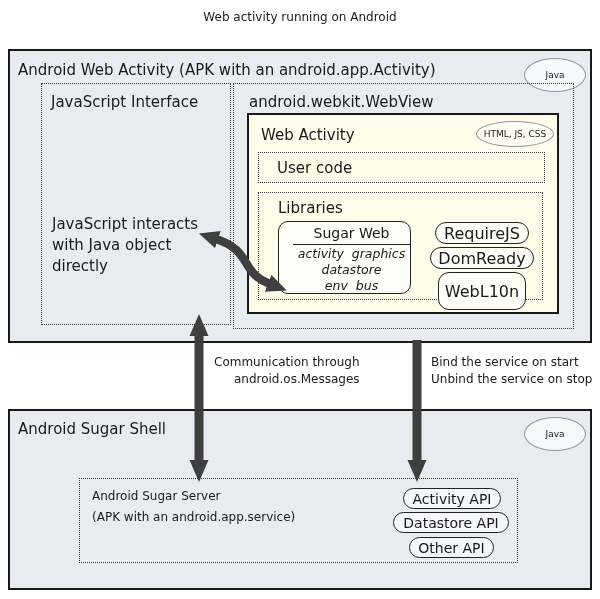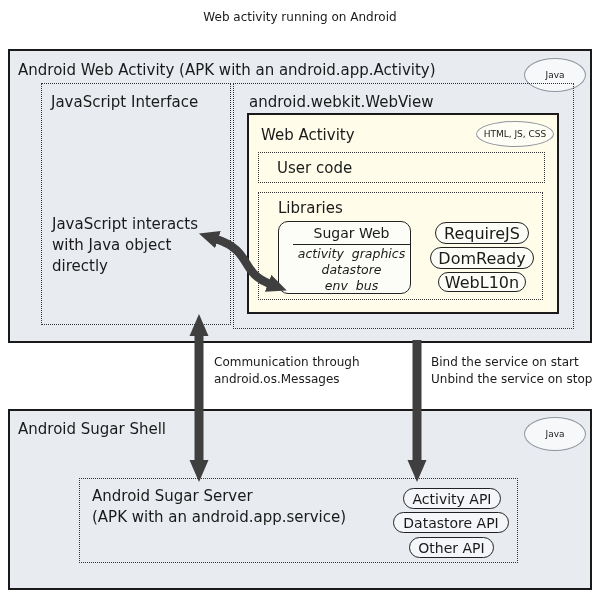--- a/index.html
+++ b/index.html
@@ -55,29 +55,29 @@
       background:#fdfdf8;border:1.5px solid #222;border-radius:10px;padding-left:14px;}
   #sugar-web-title{padding-top:3px;text-align:center;font-size:14px;
       border-bottom:1px solid #222;padding-bottom:3px;}
   .sugar-row{text-align:center;font-size:12.5px;line-height:16px;white-space:pre;}
   .sugar-rows{padding-top:1px;font-style:italic;}
 
   .module-pill{position:absolute;background:#fdfdf8;border:1.5px solid #222;border-radius:11px;
       font-size:16px;display:flex;align-items:center;justify-content:center;white-space:nowrap;}
   #module-0{left:176px;top:29px;width:94px;height:22px;}
   #module-1{left:171px;top:54px;width:104px;height:22px;}
-  #module-2{left:179px;top:79px;width:88px;height:20px;}
+  #module-2{left:179px;top:79px;width:88px;height:38px;}
 
   .conn-label{position:absolute;font-size:12px;line-height:17px;z-index:3;}
   .conn-label div{white-space:nowrap;}
-  #messages-label{left:214px;top:354px;}
+  #messages-label{left:214px;top:354px;text-align:right;}
   #bind-label{left:431px;top:354px;}
 
   #server-box{left:69px;top:67px;width:439px;height:85px;}
-  #server-title{position:absolute;left:12px;top:7px;font-size:15px;line-height:21px;}
+  #server-title{position:absolute;left:12px;top:7px;font-size:12px;line-height:21px;}
   #server-title div{white-space:nowrap;}
   .api-pill{position:absolute;background:#f4f6f9;border:1.3px solid #222;border-radius:11px;
       font-size:14px;display:flex;align-items:center;justify-content:center;white-space:nowrap;}
   #api-0{left:323px;top:9px;width:98px;height:21px;}
   #api-1{left:313px;top:33px;width:116px;height:21px;}
   #api-2{left:329px;top:58px;width:85px;height:21px;}
 
   #arrow-overlay{position:absolute;left:0;top:0;width:600px;height:599px;z-index:10;pointer-events:none;}
 </style>
 </head>

